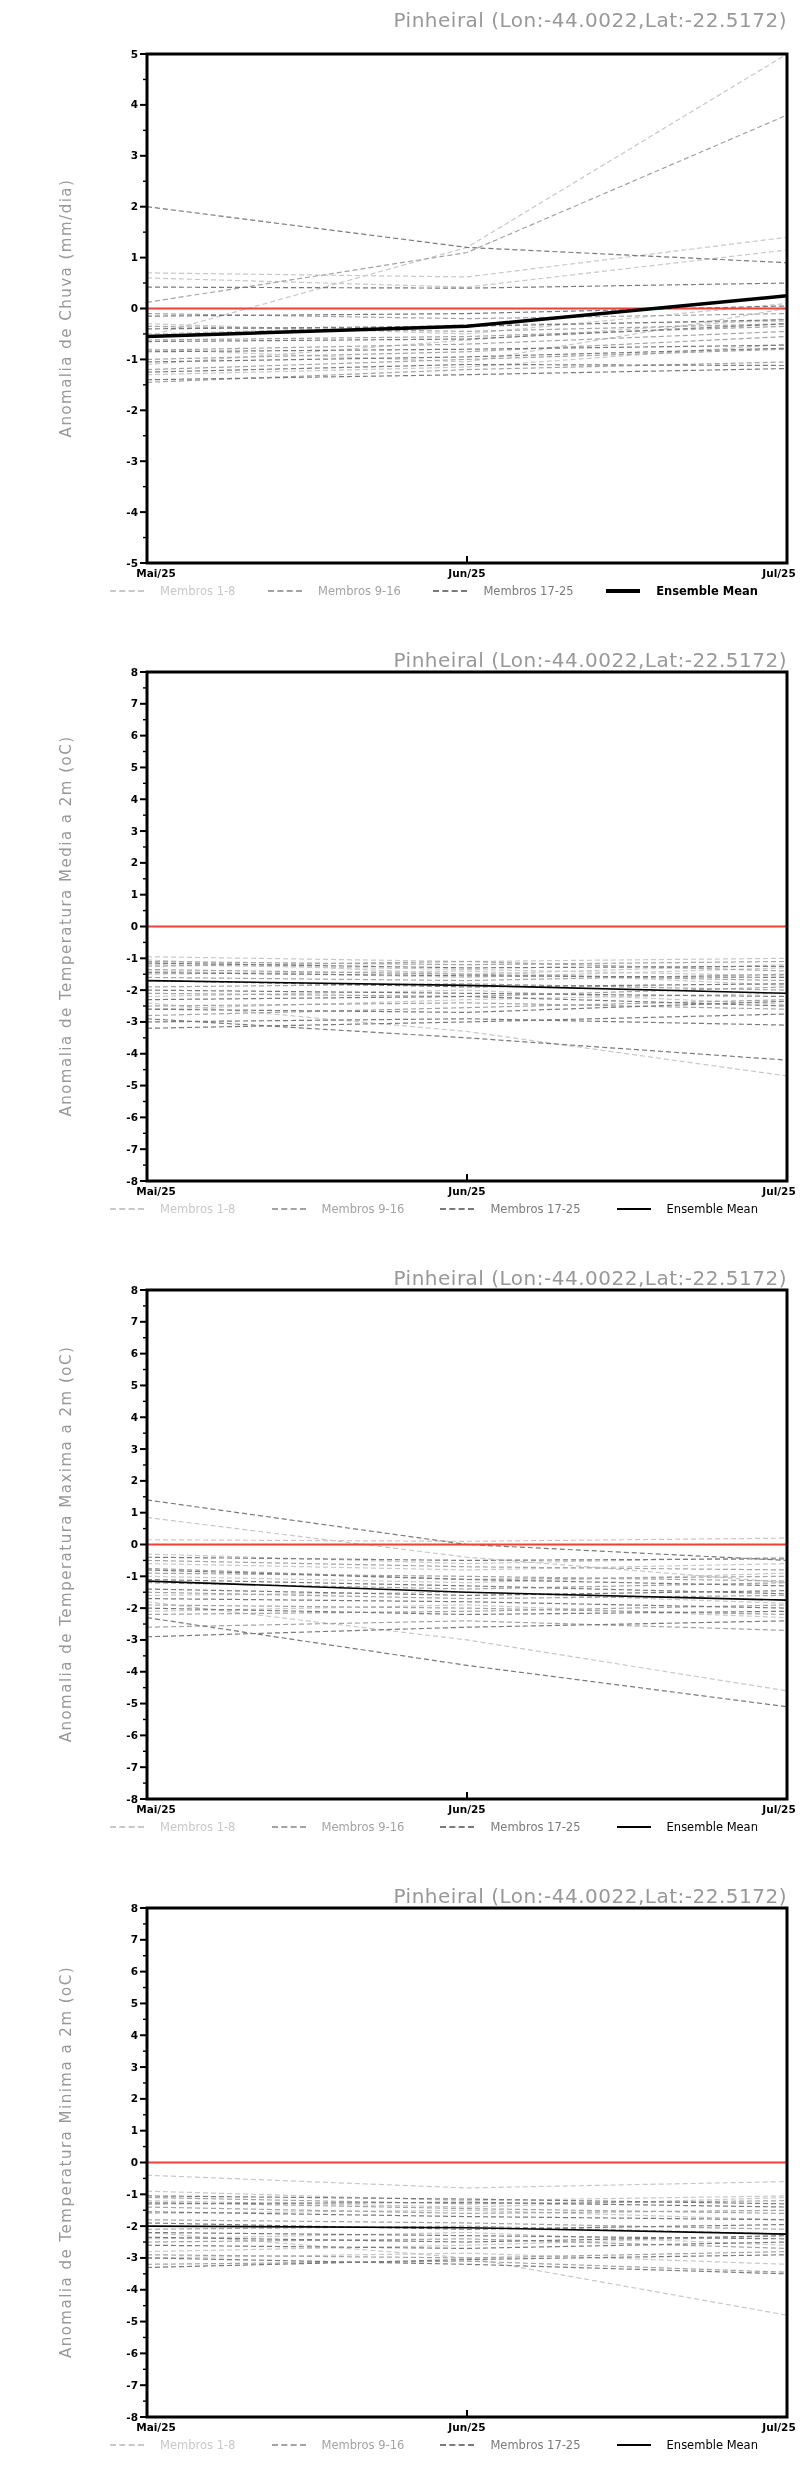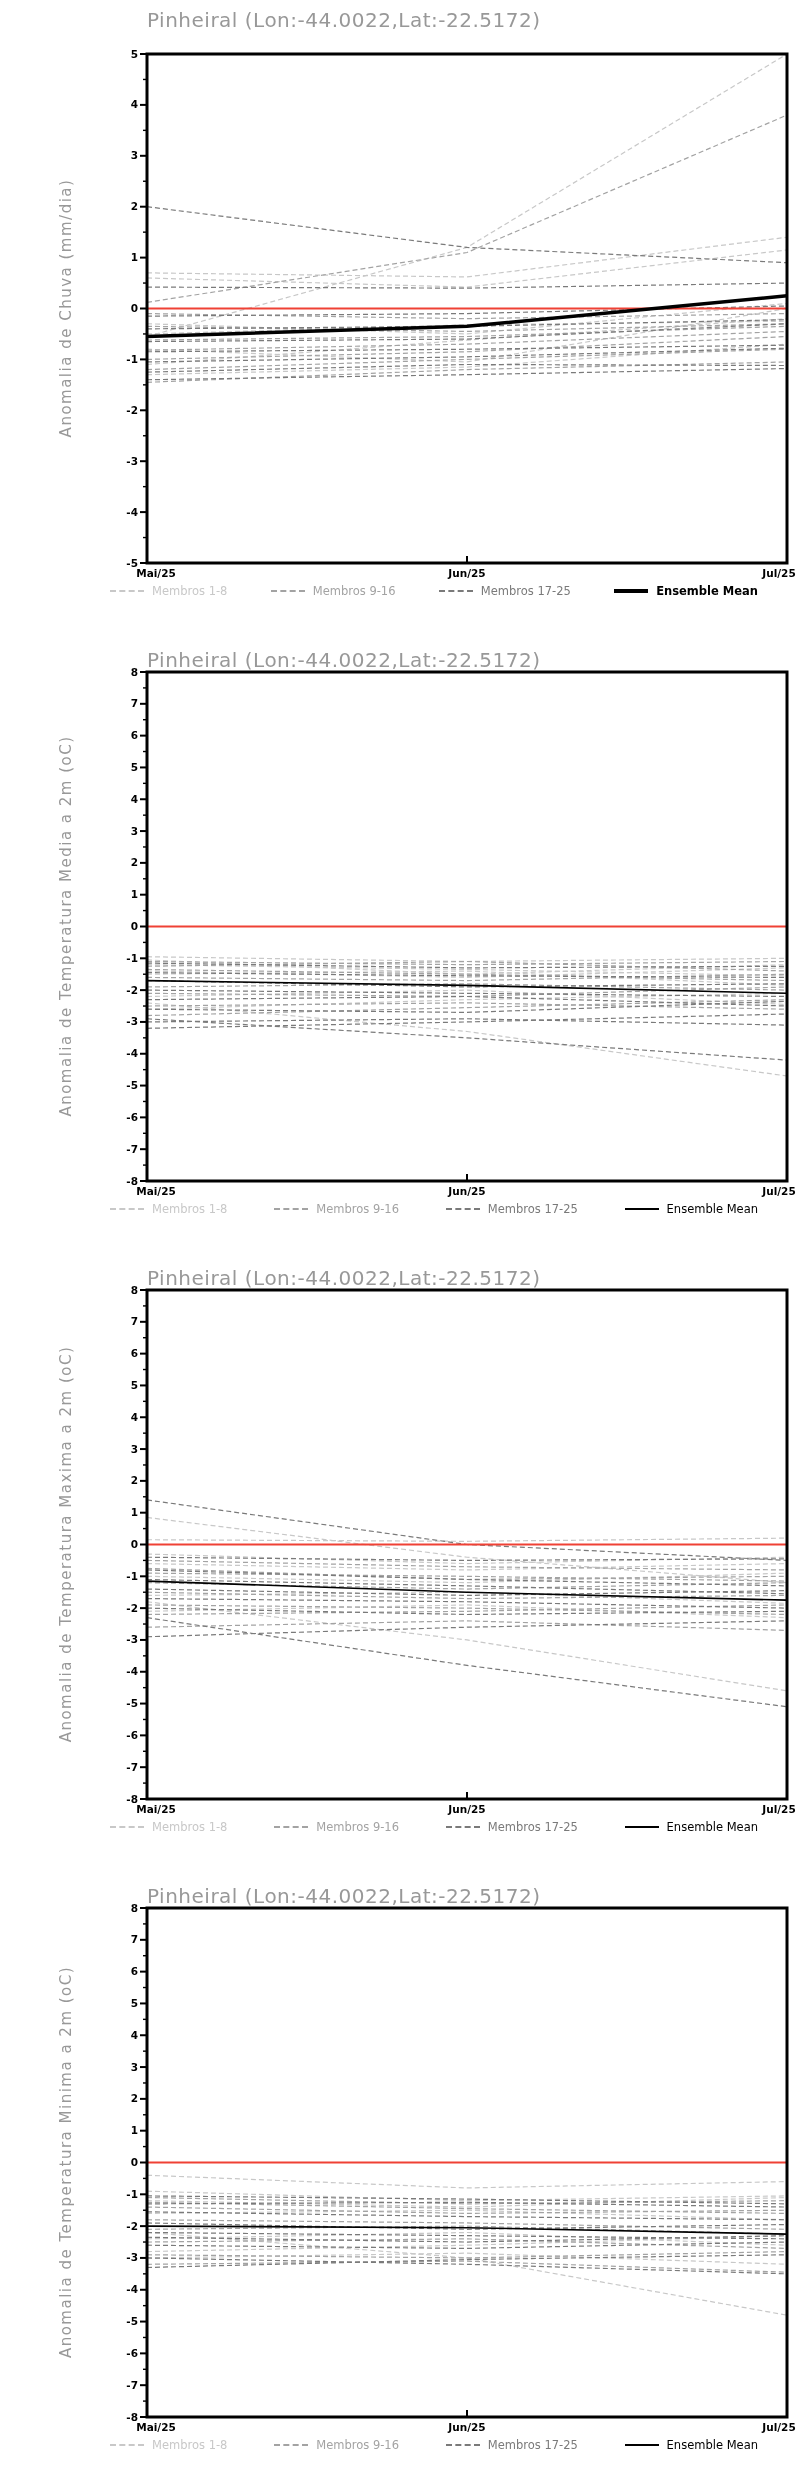--- a/index.html
+++ b/index.html
@@ -1,37 +1,37 @@
 <!DOCTYPE html>
 <html><head>
 <meta charset="utf-8">
 <style>
   html,body{margin:0;padding:0;background:#ffffff;}
   body{width:800px;height:2472px;font-family:"DejaVu Sans",sans-serif;}
   .chart-block{position:relative;width:800px;height:618px;background:#fff;}
   .chart-title{
-    position:absolute;top:30px;left:147px;width:640px;text-align:left;
+    position:absolute;top:30px;left:147px;width:640px;text-align:right;
     font-size:20px;color:#989898;letter-spacing:0.5px;white-space:nowrap;font-weight:400;
   }
   .chart-block.first .chart-title{top:8px;}
   .ylabel{
     position:absolute;left:66px;top:308px;transform:translate(-50%,-50%) rotate(-90deg);
     transform-origin:center;font-size:15px;color:#989898;letter-spacing:1.5px;white-space:nowrap;
   }
   .plot-svg{position:absolute;left:0;top:0;}
   .legend{
     position:absolute;left:110px;top:584px;width:648px;
     display:flex;flex-direction:row;justify-content:space-between;align-items:center;
   }
   .legend-item{display:flex;align-items:center;gap:8px;}
   .swatch{display:inline-block;width:34px;height:0;}
   .swatch.dashed{border-top:2px dashed #999;}
   .swatch.mean{border-top:2px solid #000;}
   .chart-block.first .swatch.mean{border-top-width:4px;}
-  .legend-label{font-size:11.5px;white-space:nowrap;color:#888;}
+  .legend-label{font-size:11.5px;white-space:nowrap;color:#888;margin-left:8px;}
   .legend-label.mean{color:#000;}
   .chart-block.first .legend-label.mean{font-weight:bold;}
 </style>
 </head>
 <body>
 
 <div class="chart-block first">
   <div class="chart-title">Pinheiral (Lon:-44.0022,Lat:-22.5172)</div>
   <div class="ylabel">Anomalia de Chuva (mm/dia)</div>
   <svg class="plot-svg" width="800" height="618">

